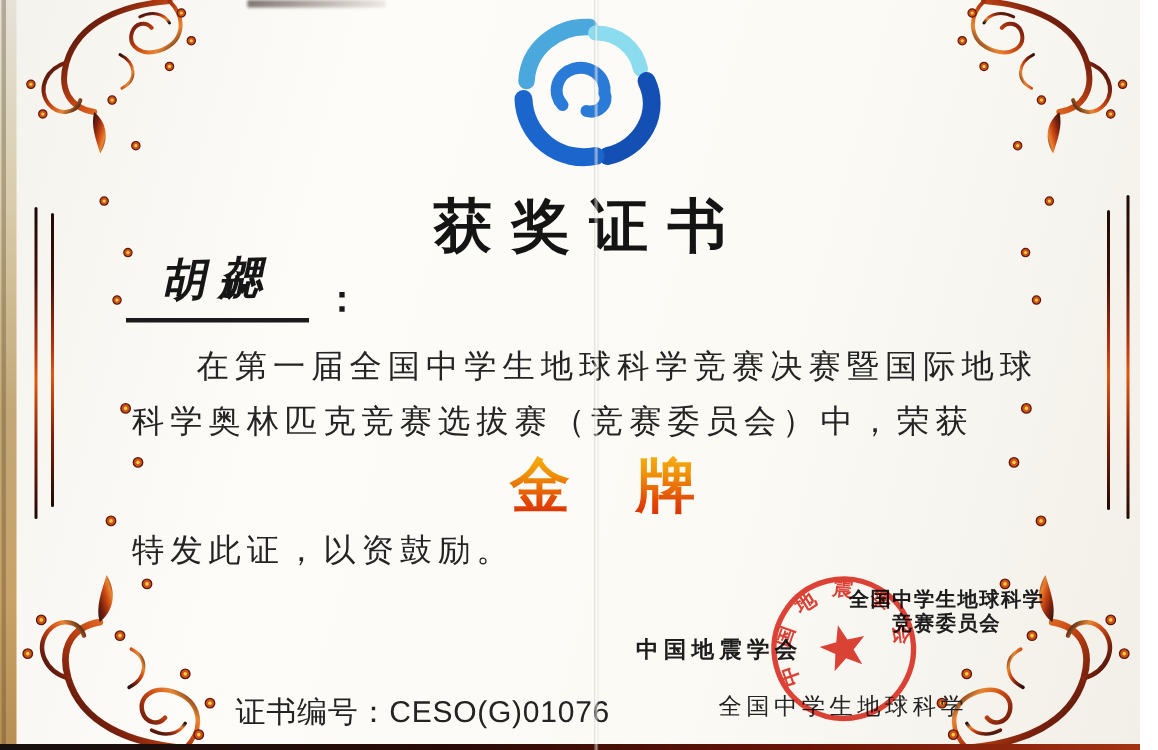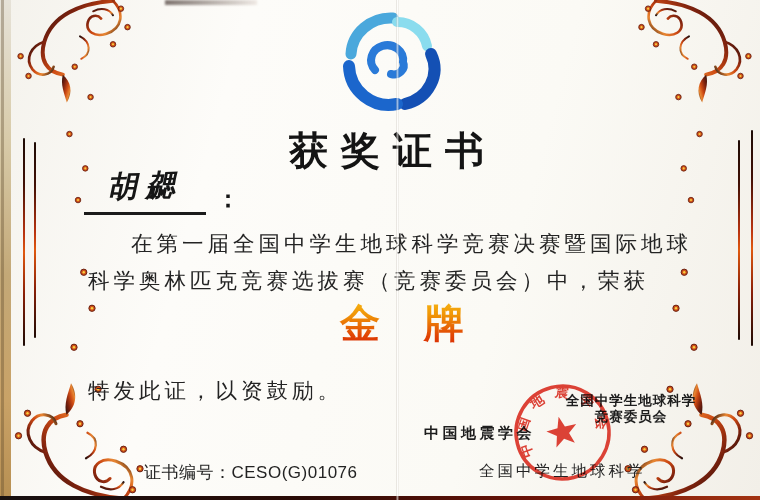--- a/index.html
+++ b/index.html
@@ -39,27 +39,27 @@
   .name-text{font-family:"DejaVu Serif",serif;font-style:italic;font-weight:bold;font-size:30px;
     letter-spacing:8px;color:#161616;transform:rotate(-2deg);display:inline-block;}
   .name-colon{font-size:24px;font-weight:bold;color:#161616;margin-left:10px;vertical-align:bottom;}
   .body-text{left:88px;top:226px;width:622px;font-size:21.5px;letter-spacing:4px;color:#242424;
     line-height:37px;}
   .indent{padding-left:43px;}
   .award{left:0;top:296px;width:100%;text-align:center;font-size:40px;font-weight:bold;
     letter-spacing:44px;padding-left:44px;font-family:"DejaVu Serif",serif;
     background:linear-gradient(180deg,#f8c018 0%,#f09406 35%,#e24805 70%,#d41e02 100%);
     -webkit-background-clip:text;background-clip:text;color:transparent;}
-  .closing{left:88px;top:376px;font-size:21.5px;letter-spacing:4px;color:#242424;}
+  .closing{left:88px;top:352px;font-size:21.5px;letter-spacing:4px;color:#242424;}
   .issuer-left{left:424px;top:424px;font-size:15px;font-weight:bold;letter-spacing:3.5px;color:#1d1d1d;
     font-family:"DejaVu Serif",serif;}
   .issuer-right{left:558px;top:393px;width:146px;text-align:center;font-size:13.5px;font-weight:bold;
     line-height:15.5px;letter-spacing:1px;color:#1d1d1d;font-family:"DejaVu Serif",serif;}
   .date{left:479px;top:461px;font-size:15.5px;letter-spacing:3px;color:#232323;}
-  .serial{left:144px;top:461px;font-size:17px;letter-spacing:.5px;color:#232323;}
+  .serial{left:157px;top:461px;font-size:20px;letter-spacing:.5px;color:#232323;}
   .seal{left:512px;top:382px;width:101px;height:101px;z-index:5;transform:rotate(-14deg);
     mix-blend-mode:multiply;opacity:.92;}
   .seal text{font-family:"Liberation Sans",sans-serif;font-weight:bold;}
 </style>
 </head>
 <body>
 
 <svg width="0" height="0" style="position:absolute" aria-hidden="true">
   <defs>
     <linearGradient id="vineG" x1="0" y1="0" x2="1" y2="1">

